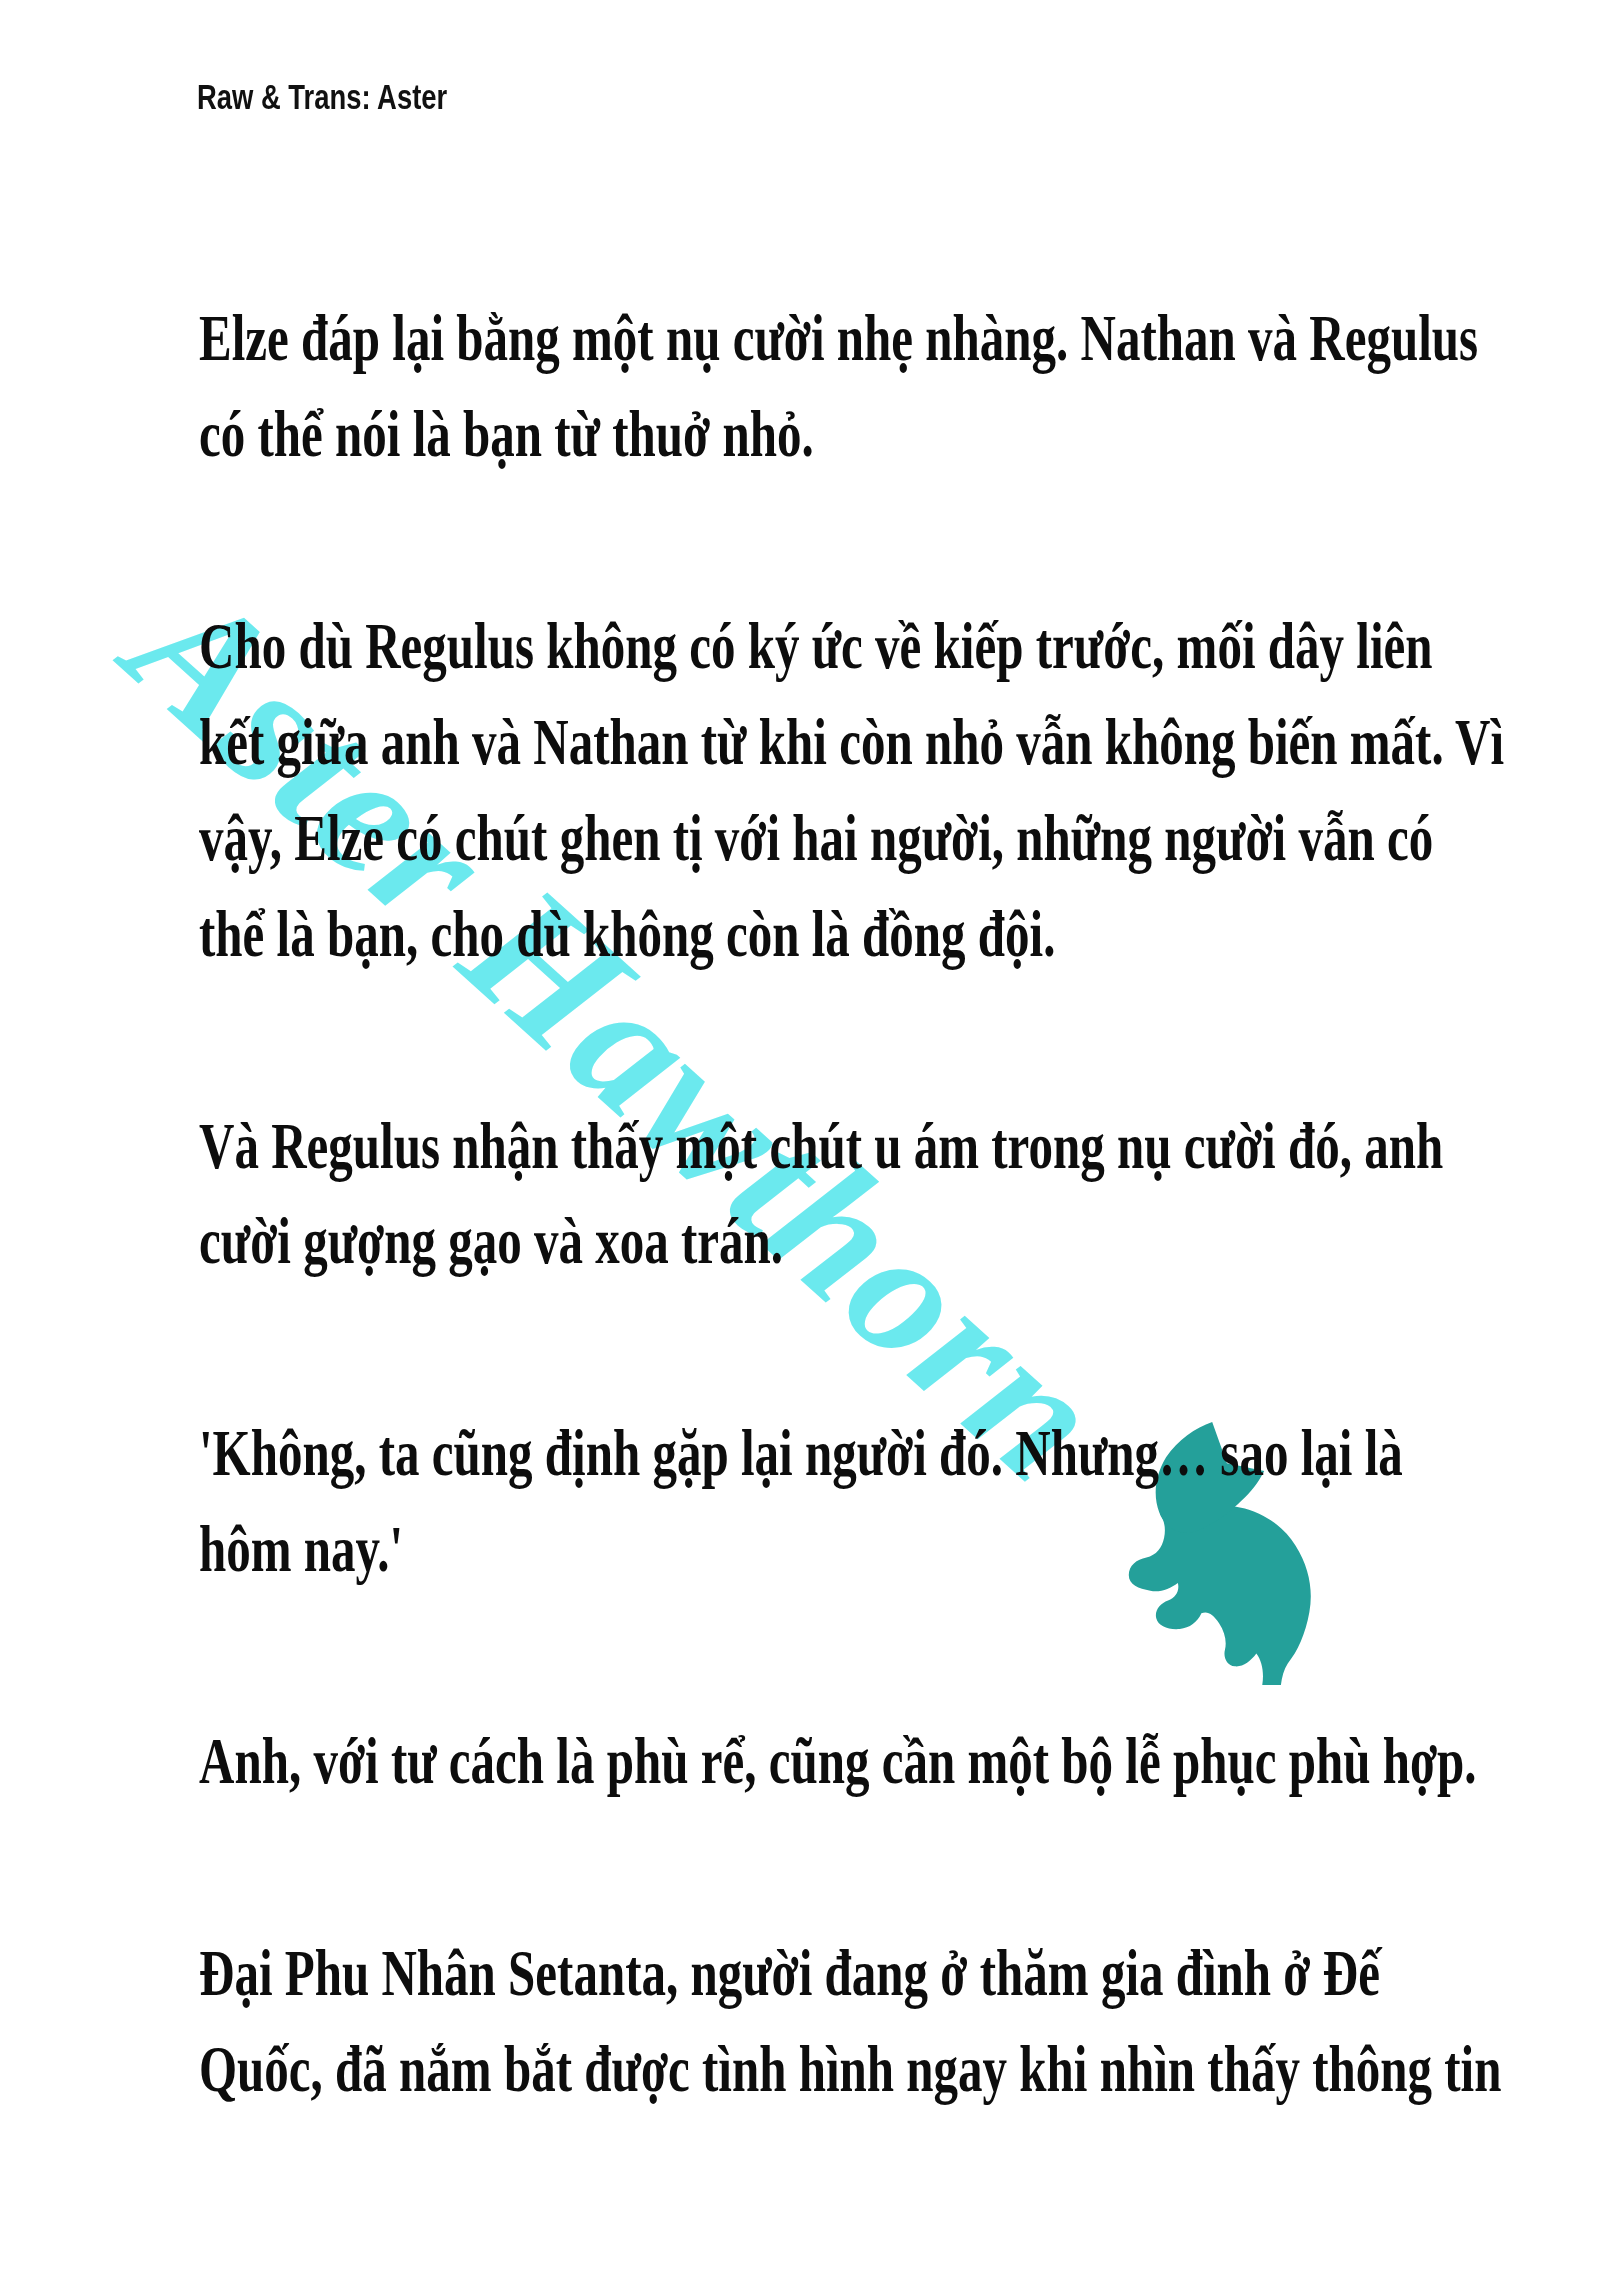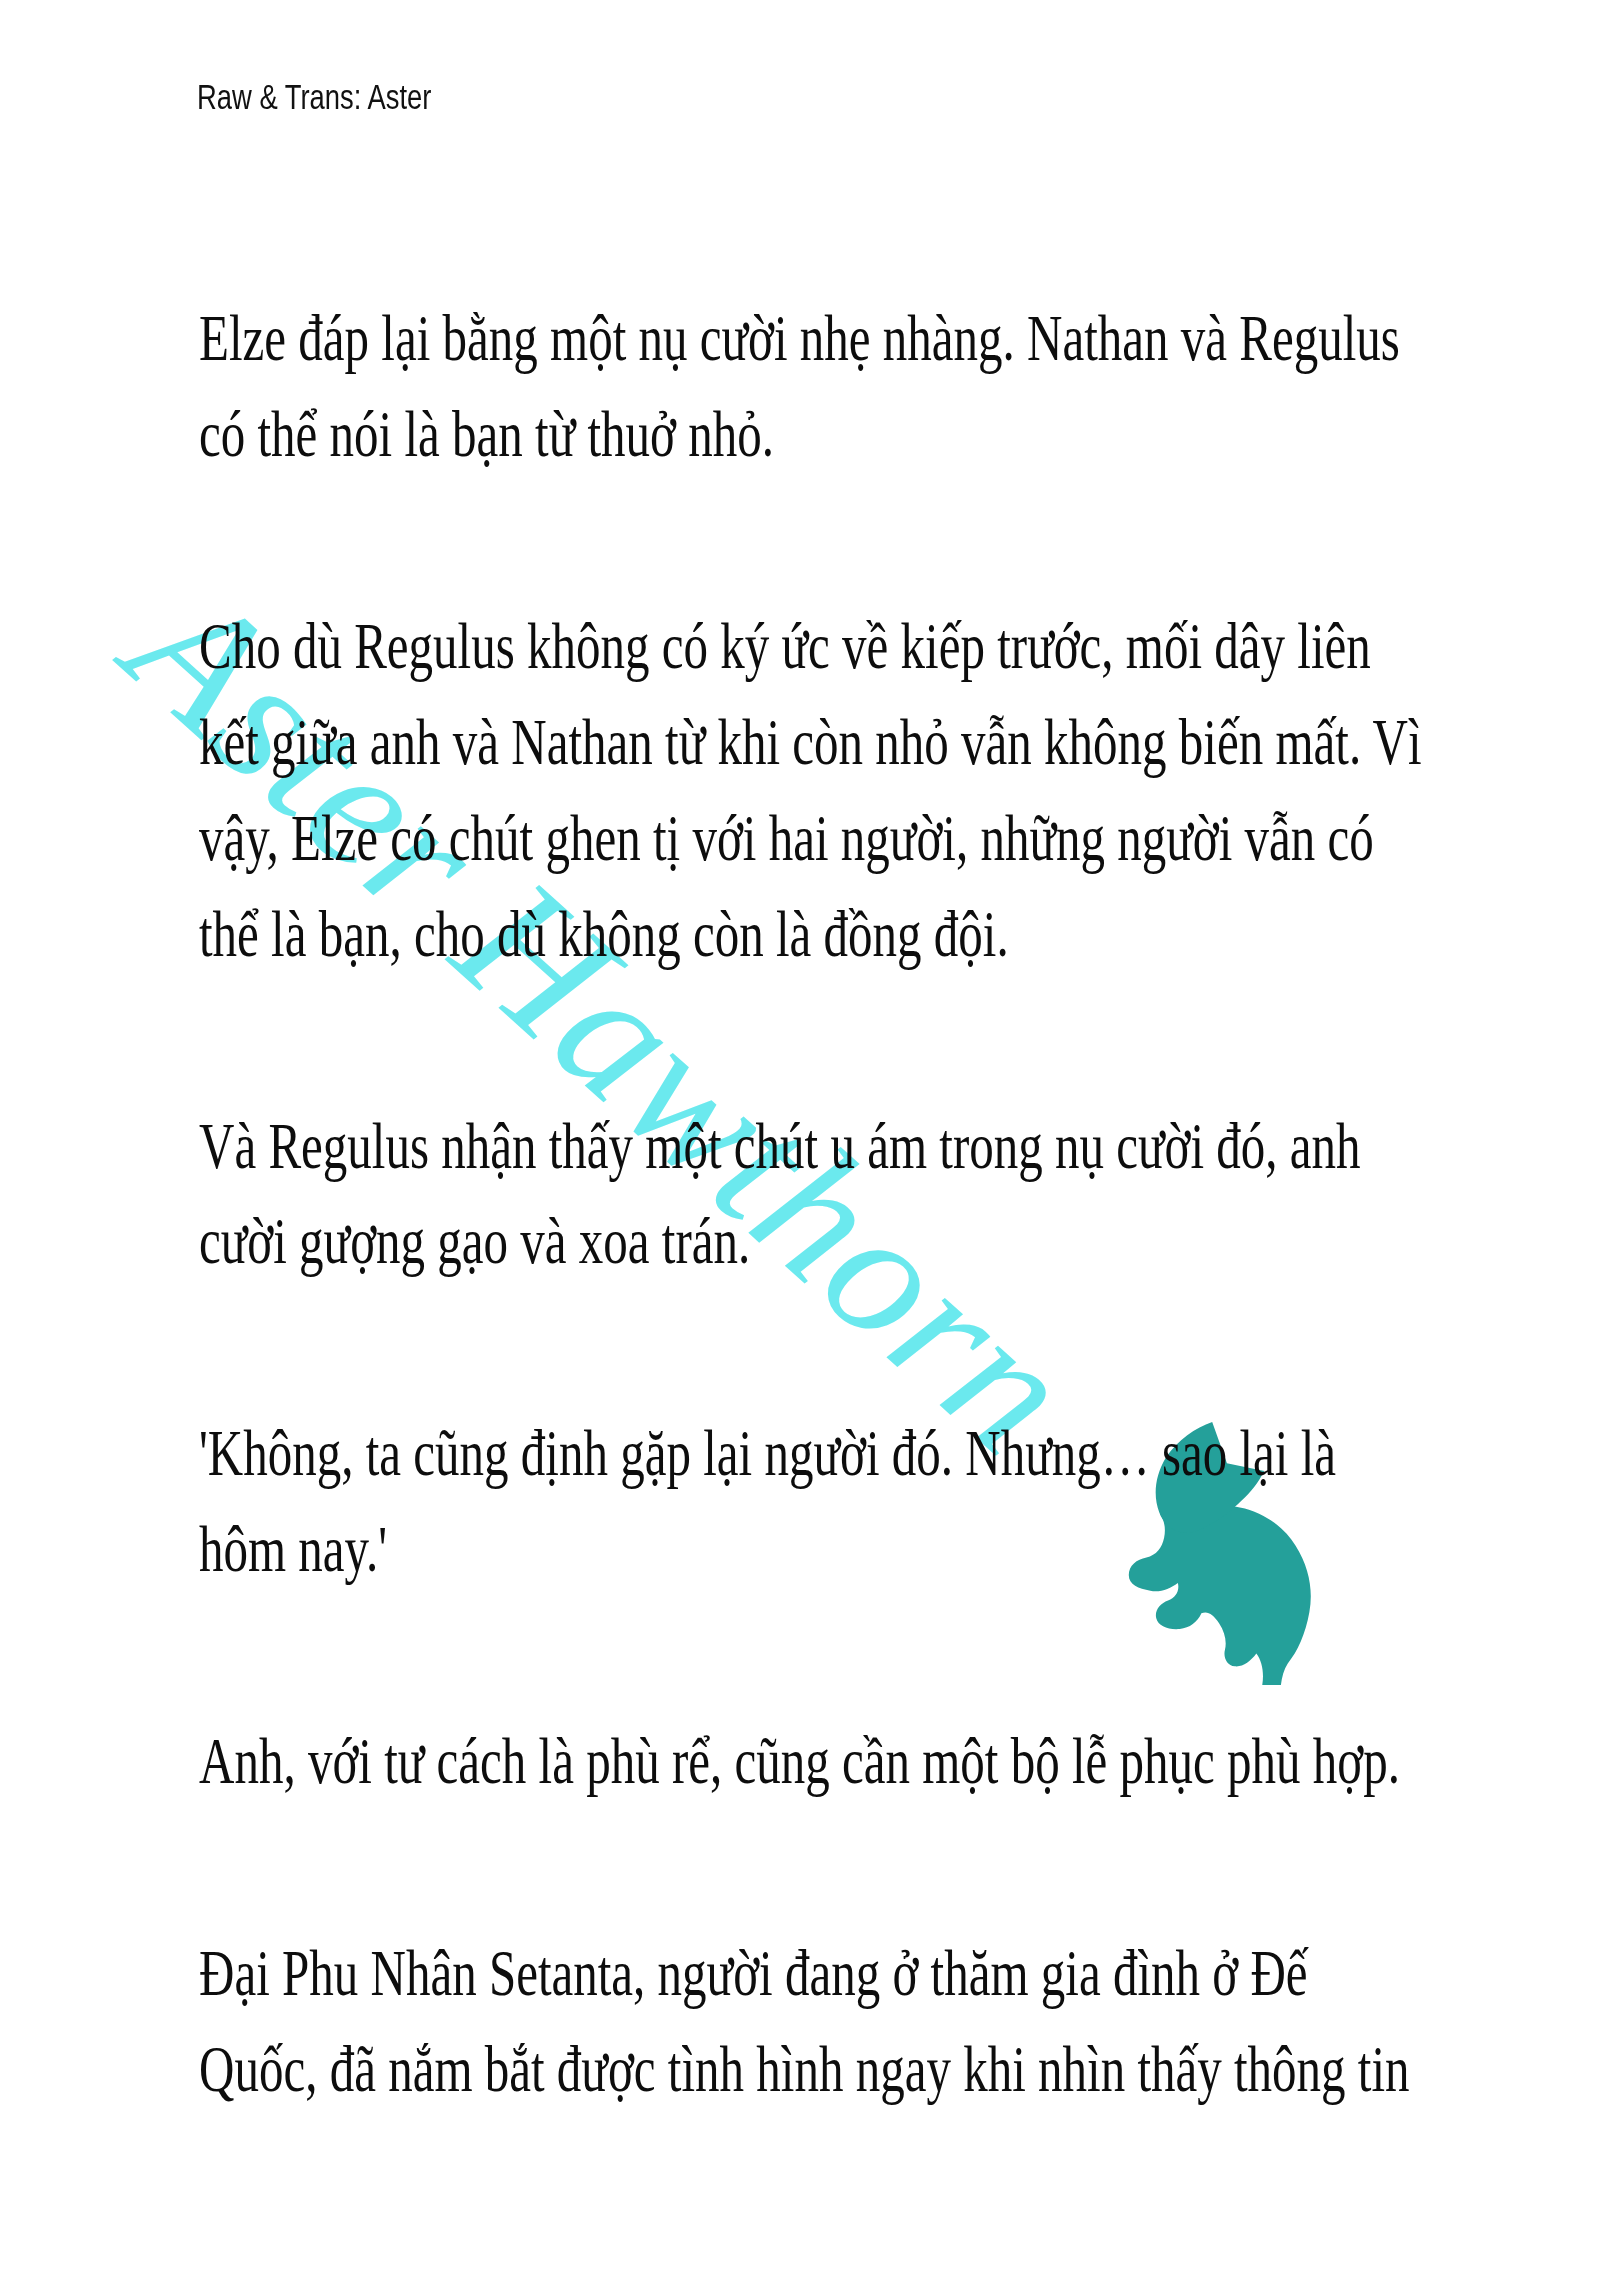--- a/index.html
+++ b/index.html
@@ -2,20 +2,21 @@
 <html><head>
 <meta charset="utf-8">
 <style>
   html,body{margin:0;padding:0;background:#888;}
   .page{
     position:relative;
     width:1621px;height:2293px;
     background:#ffffff;
     overflow:hidden;
     font-family:"Liberation Serif","DejaVu Serif",serif;
+    font-weight:bold;
   }
   .credit{
     position:absolute;
     left:197px;top:76px;
     font-family:"Liberation Sans","DejaVu Sans",sans-serif;
     font-size:27.4px;color:#111;
     transform:scaleY(1.3);transform-origin:0 0;
     white-space:nowrap;
   }
   .watermark{

